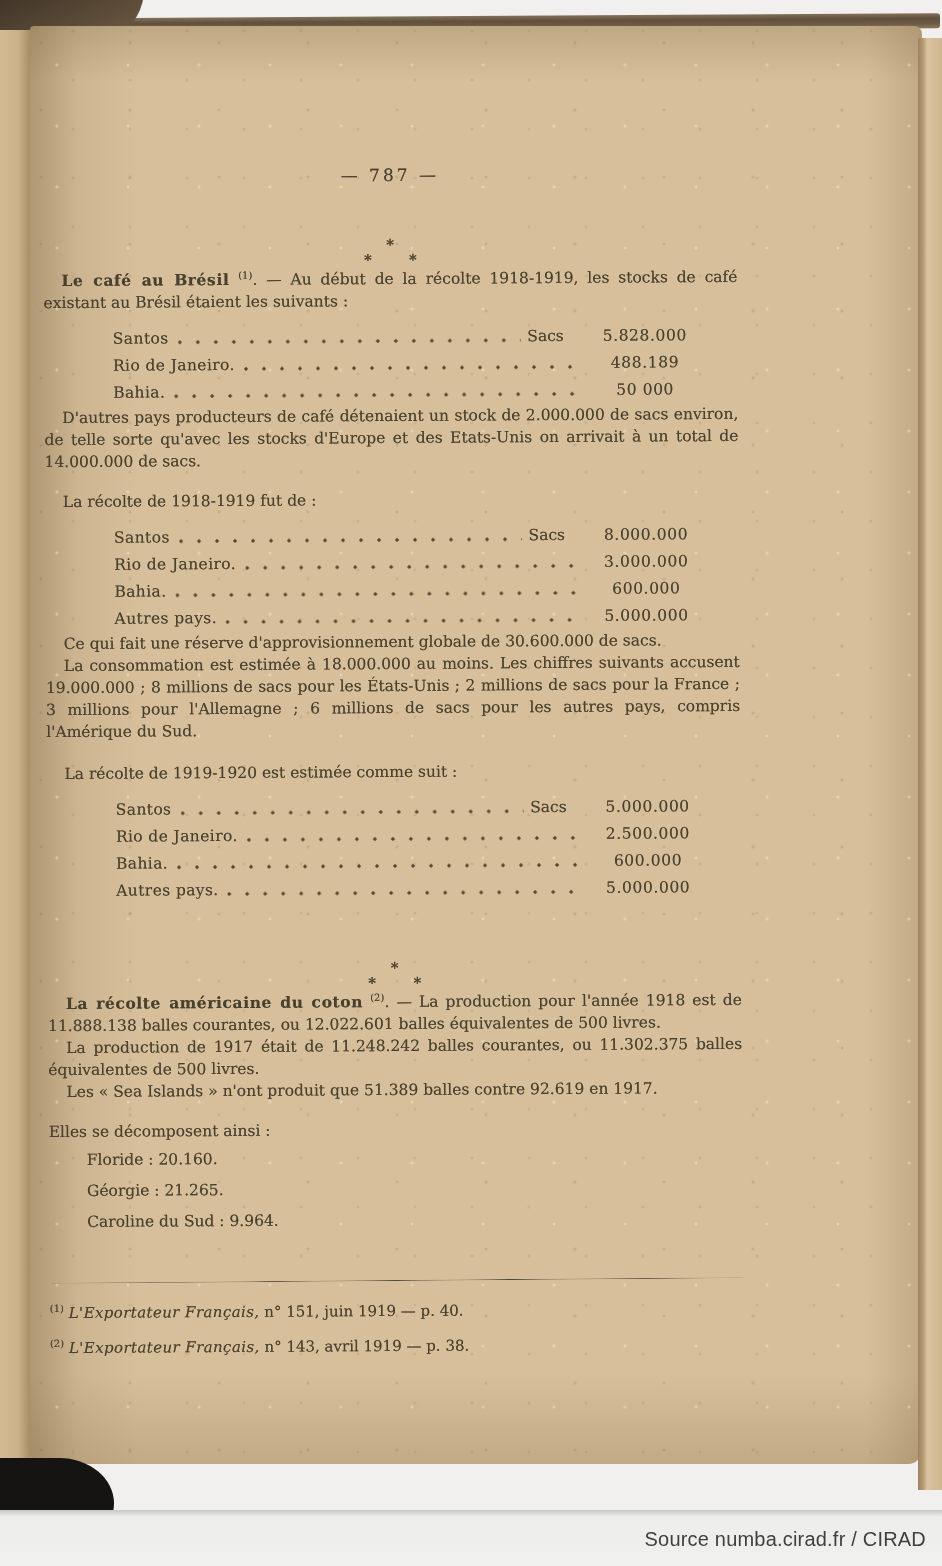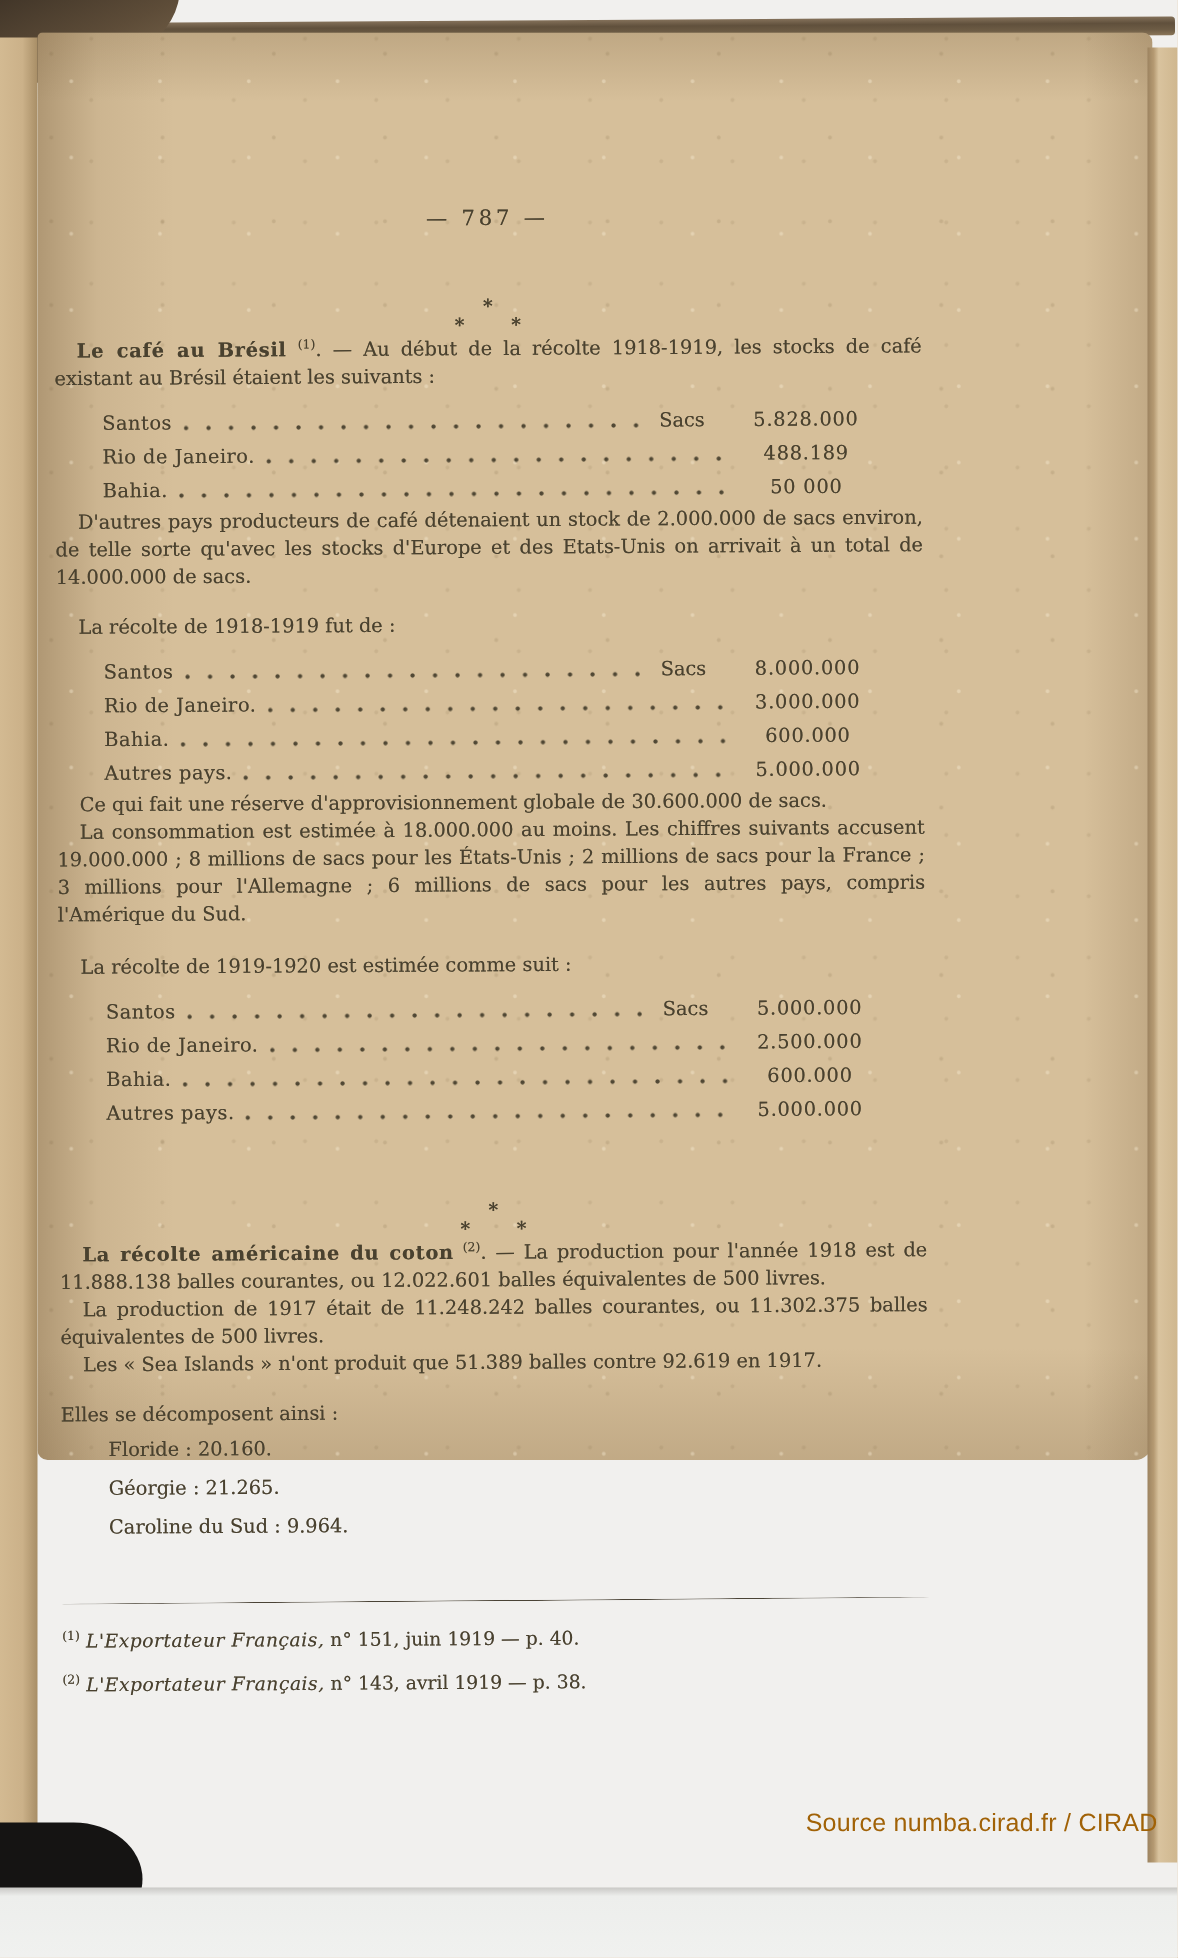--- a/index.html
+++ b/index.html
@@ -21,21 +21,21 @@
     position:absolute;left:-14px;top:-10px;width:160px;height:74px;
     background:linear-gradient(160deg,#3d3226 0%,#5d4c38 55%,#7b674d 100%);
     border-radius:0 0 90% 38%/0 0 120% 70%;
     transform:rotate(-4deg);
   }
   .left-page-sliver{
     position:absolute;left:0;top:30px;width:30px;height:1460px;
     background:linear-gradient(90deg,#d3ba92 0%,#cbb189 60%,#a88e66 100%);
   }
   .page-main{
-    position:absolute;left:30px;top:26px;width:892px;height:1142px;
+    position:absolute;left:30px;top:26px;width:892px;height:1438px;
     background:
       linear-gradient(90deg,rgba(118,92,58,.40) 0,rgba(118,92,58,.10) 48px,rgba(118,92,58,0) 110px),
       linear-gradient(270deg,rgba(118,92,58,.22) 0,rgba(118,92,58,0) 55px),
       linear-gradient(180deg,rgba(110,85,52,.22) 0,rgba(110,85,52,0) 55px),
       linear-gradient(0deg,rgba(110,85,52,.20) 0,rgba(110,85,52,0) 90px),
       #d6bf9a;
     border-radius:4px 8px 14px 8px;
   }
   .page-main::before{ 
     content:"";position:absolute;inset:0;pointer-events:none;border-radius:inherit;
@@ -52,23 +52,23 @@
   .black-wedge{
     position:absolute;left:0;top:1458px;width:114px;height:88px;
     background:#151413;
     border-radius:0 85px 70px 0/0 70px 66px 0;
   }
   .bottom-bed{
     position:absolute;left:0;top:1510px;width:942px;height:56px;
     background:linear-gradient(180deg,#c9c8c5 0,#edeeec 7px,#f0f1ef 100%);
   }
   .source-caption{
-    position:absolute;right:16px;top:1448px;
+    position:absolute;right:16px;top:1528px;
     font-family:"Liberation Sans", sans-serif;
-    font-size:20px;color:#a16207;letter-spacing:.2px;
+    font-size:20px;color:#404040;letter-spacing:.2px;
   }
   
   .content{
     position:absolute;left:16px;top:0;width:694px;
     padding-top:138px;
     transform:rotate(-0.35deg);
     color:#49412f;
     font-size:15.5px;line-height:22px;
     text-shadow:0 0 .5px rgba(64,54,34,.55);
   }
@@ -90,21 +90,21 @@
   .lbl-1918{margin-top:18px;}
   .lbl-1919{margin-top:20px;}
   .p-intro-cotton{margin-top:32px;}
   .p-1917{margin-top:4px;}
   .p-sea{margin-top:6px;}
   .lbl-breakdown{margin-top:18px;text-indent:0;}
   .breakdown-item{margin:4px 0 0 38px;line-height:27px;}
   
   .dtable{margin-top:12px;}
   .trow{display:flex;align-items:baseline;height:27px;line-height:27px;padding-left:38px;width:658px;box-sizing:border-box;}
-  .trow .rlabel{white-space:nowrap;letter-spacing:.4px;}
+  .trow .rlabel{white-space:nowrap;letter-spacing:.4px;margin-left:31px;}
   .trow .leader{flex:1 1 auto;position:relative;align-self:stretch;min-width:24px;}
   .trow .leader::after{
     content:"";position:absolute;left:9px;right:7px;bottom:8px;height:4px;
     background-image:radial-gradient(circle at 2px 2px, rgba(73,65,47,.95) 1.35px, rgba(73,65,47,0) 2px);
     background-size:18px 4px;background-repeat:repeat-x;
   }
   .trow .unit{white-space:nowrap;margin-right:24px;}
   .trow .unit:empty{display:none;}
   .trow .value{width:114px;text-align:center;white-space:nowrap;letter-spacing:.6px;}
   

